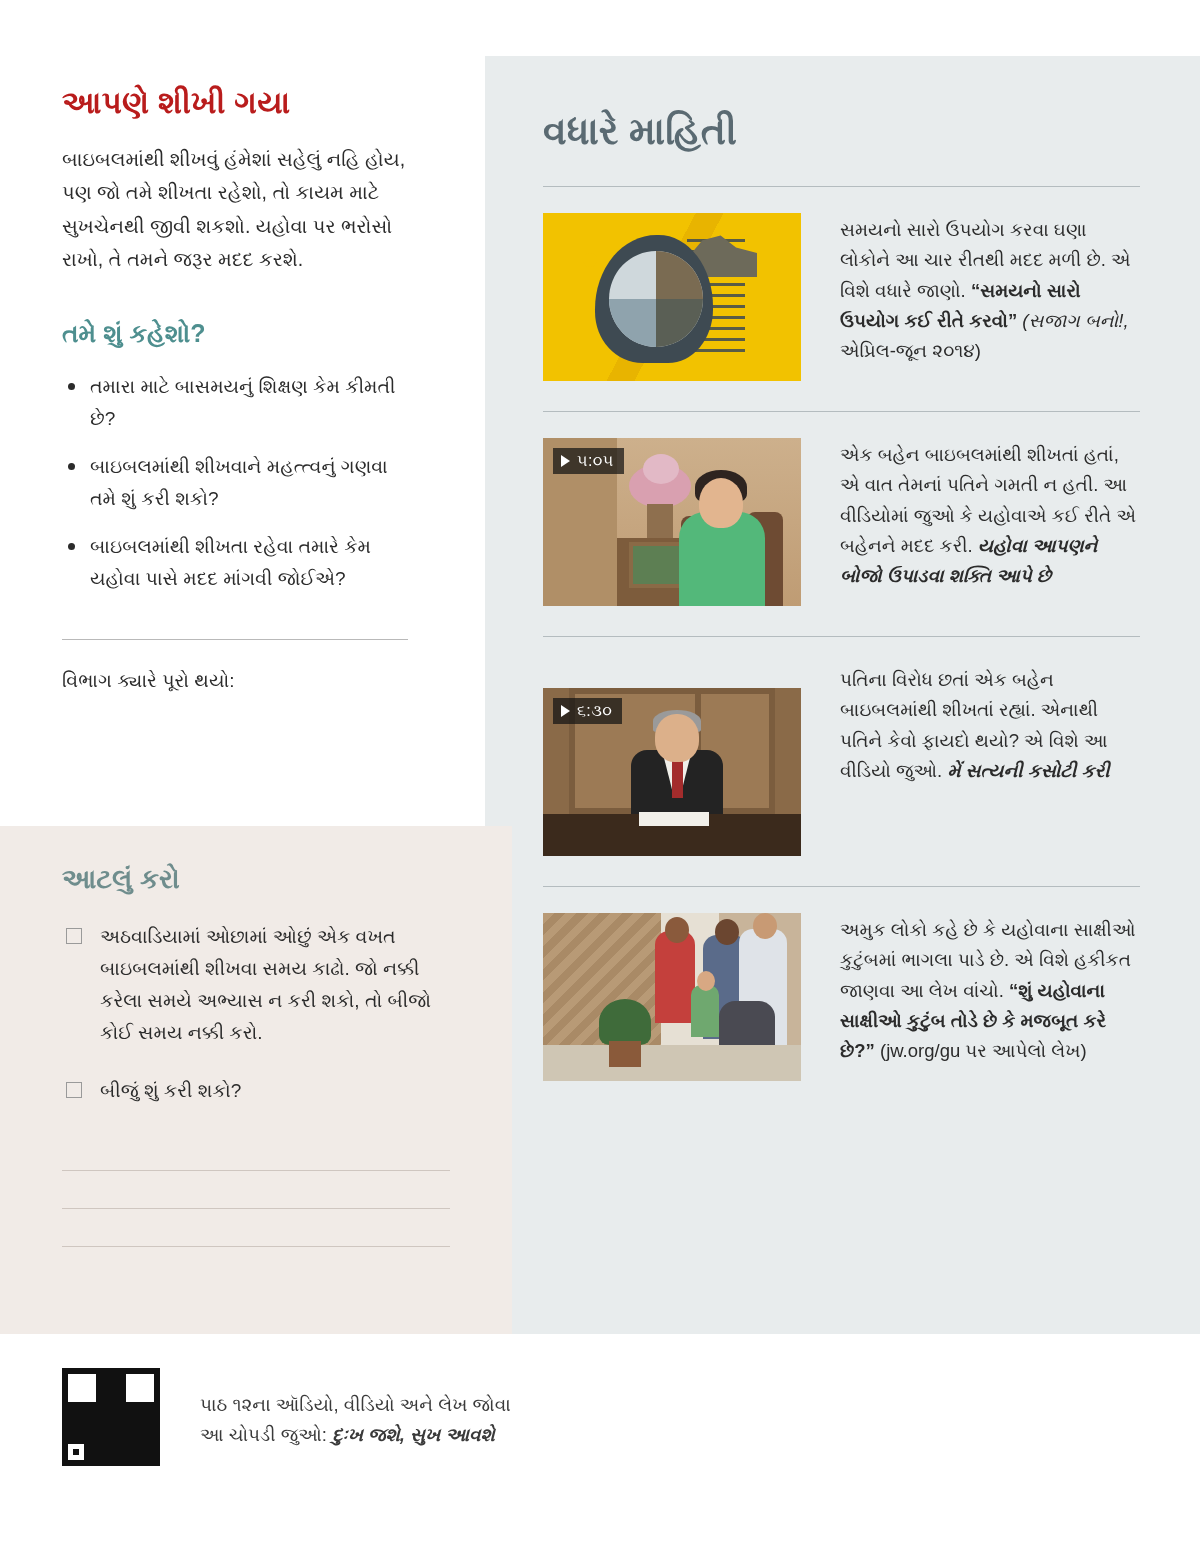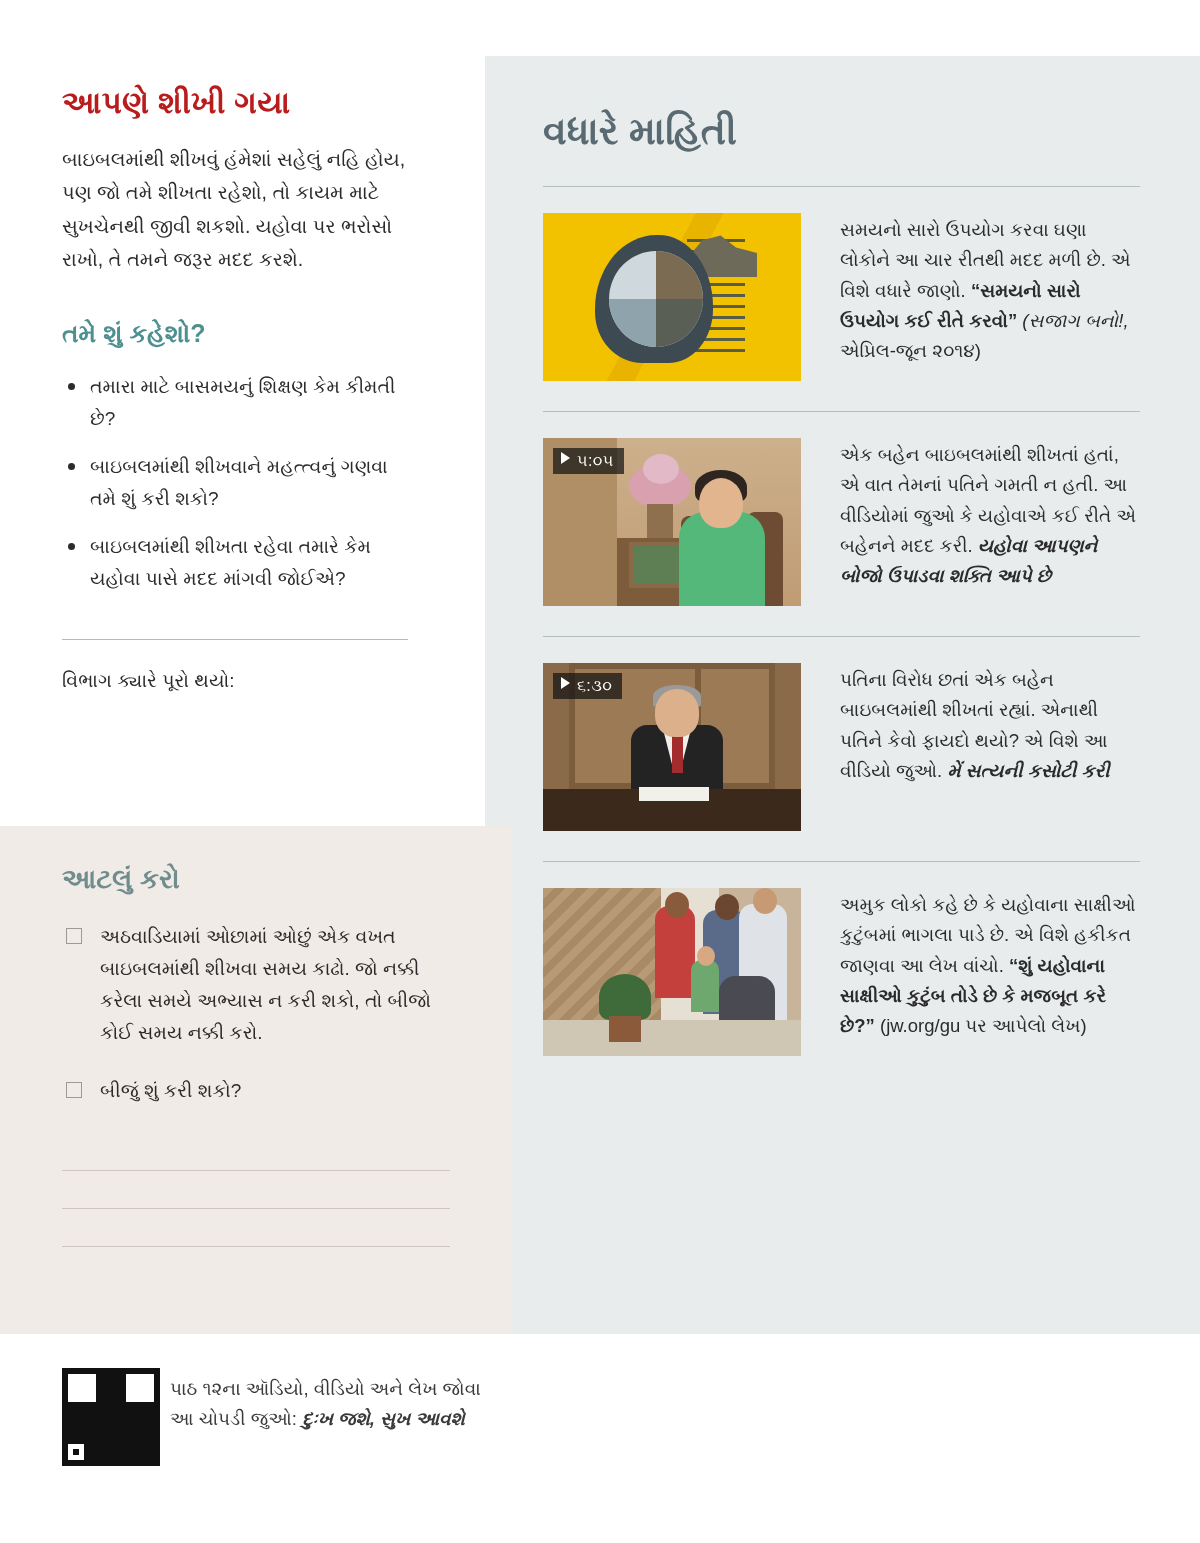--- a/index.html
+++ b/index.html
@@ -158,21 +158,21 @@
 
   
   .vbadge {
     position: absolute;
     left: 10px; top: 10px;
     background: rgba(20,20,20,.72);
     color: #fff;
     font-size: 16px;
     padding: 4px 10px 4px 8px;
     display: flex;
-    align-items: flex-start;
+    align-items: center;
     gap: 7px;
     letter-spacing: .4px;
   }
   .vbadge .tri {
     width: 0; height: 0;
     border-left: 9px solid #fff;
     border-top: 6px solid transparent;
     border-bottom: 6px solid transparent;
   }
 
@@ -222,21 +222,21 @@
   .tr-vase { position:absolute; left:104px; top:66px; width:26px; height:34px; background:#8e6f4e; }
   .tr-table { position:absolute; left:74px; top:100px; width:96px; height:68px; background:#7d5c3c; }
   .tr-pic { position:absolute; left:86px; top:104px; width:62px; height:46px; background:#5d7f53; border:4px solid #8a6a46; }
   .tr-chairL { position:absolute; right:18px; top:74px; width:36px; height:94px; background:#6e4b33; border-radius:8px 8px 0 0; }
   .tr-chairR { position:absolute; right:96px; top:78px; width:24px; height:90px; background:#6e4b33; border-radius:8px 8px 0 0; }
   .tr-body { position:absolute; right:36px; top:74px; width:86px; height:94px; background:#53b87a; border-radius:26px 26px 0 0; }
   .tr-head { position:absolute; right:58px; top:40px; width:44px; height:50px; background:#e2b58f; border-radius:50% 50% 44% 44%; }
   .tr-hair { position:absolute; right:54px; top:32px; width:52px; height:34px; background:#2e2420; border-radius:50% 50% 30% 30%; }
 
   
-  .thumb-desk { background: #a16207; }
+  .thumb-desk { background: #a16207; margin-top: 25px; }
   .td-wall { position:absolute; inset:0; background:#8a6a48; }
   .td-door { position:absolute; left:26px; top:0; width:206px; height:126px; background:#9c7a55; border:6px solid #7b5d3e; }
   .td-door2 { position:absolute; left:120px; top:0; width:112px; height:126px; border-left:6px solid #7b5d3e; }
   .td-desk { position:absolute; left:0; top:126px; width:258px; height:42px; background:#3b2a1c; }
   .td-body { position:absolute; left:88px; top:62px; width:92px; height:70px; background:#232323; border-radius:16px 16px 0 0; }
   .td-shirt { position:absolute; left:120px; top:66px; width:28px; height:44px; background:#f0efe9; clip-path: polygon(0 0,100% 0,60% 100%,40% 100%); }
   .td-tie { position:absolute; left:129px; top:70px; width:11px; height:40px; background:#a32c2c; }
   .td-head { position:absolute; left:112px; top:26px; width:44px; height:48px; background:#dcb08a; border-radius:48% 48% 44% 44%; }
   .td-hair { position:absolute; left:110px; top:22px; width:48px; height:22px; background:#9a9a9a; border-radius:50% 50% 10% 10%; }
   .td-paper { position:absolute; left:96px; top:124px; width:70px; height:14px; background:#f2f0ea; }
@@ -258,22 +258,22 @@
   .tf-kidh { position:absolute; left:154px; top:58px; width:18px; height:20px; background:#d8a883; border-radius:50%; }
   .tf-kneel { position:absolute; left:176px; top:88px; width:56px; height:44px; background:#4a4a52; border-radius:16px 16px 0 0; }
   .tf-plant { position:absolute; left:56px; top:86px; width:52px; height:46px; background:#3f6b3a; border-radius:50% 50% 20% 20%; }
   .tf-pot { position:absolute; left:66px; top:128px; width:32px; height:26px; background:#8a5a3a; }
 
   
   .footer {
     position: absolute;
     left: 62px; top: 1368px;
     display: flex;
-    gap: 10px;
-    align-items: flex-start;
+    gap: 40px;
+    align-items: center;
   }
   .qr {
     width: 98px; height: 98px;
     background:
       
       linear-gradient(90deg,#111 0 14%,transparent 14% 20%,#111 20% 26%,transparent 26% 34%,#111 34% 44%,transparent 44% 50%,#111 50% 58%,transparent 58% 66%,#111 66% 74%,transparent 74% 82%,#111 82% 100%) 0 0/100% 8%,
       linear-gradient(90deg,#111 0 14%,transparent 14% 30%,#111 30% 38%,transparent 38% 52%,#111 52% 60%,transparent 60% 70%,#111 70% 78%,transparent 78% 86%,#111 86% 100%) 0 12%/100% 8%,
       linear-gradient(90deg,transparent 0 10%,#111 10% 22%,transparent 22% 34%,#111 34% 42%,transparent 42% 58%,#111 58% 68%,transparent 68% 80%,#111 80% 92%,transparent 92% 100%) 0 24%/100% 8%,
       linear-gradient(90deg,#111 0 8%,transparent 8% 18%,#111 18% 30%,transparent 30% 40%,#111 40% 52%,transparent 52% 62%,#111 62% 72%,transparent 72% 84%,#111 84% 94%,transparent 94% 100%) 0 36%/100% 8%,
       linear-gradient(90deg,transparent 0 12%,#111 12% 24%,transparent 24% 36%,#111 36% 48%,transparent 48% 56%,#111 56% 66%,transparent 66% 76%,#111 76% 88%,transparent 88% 100%) 0 48%/100% 8%,

